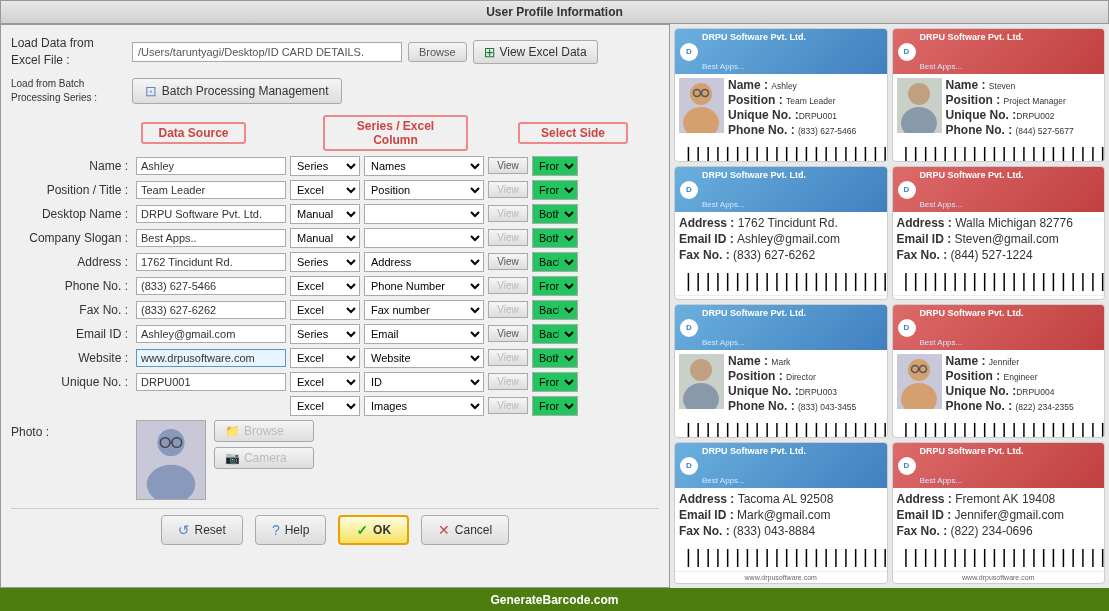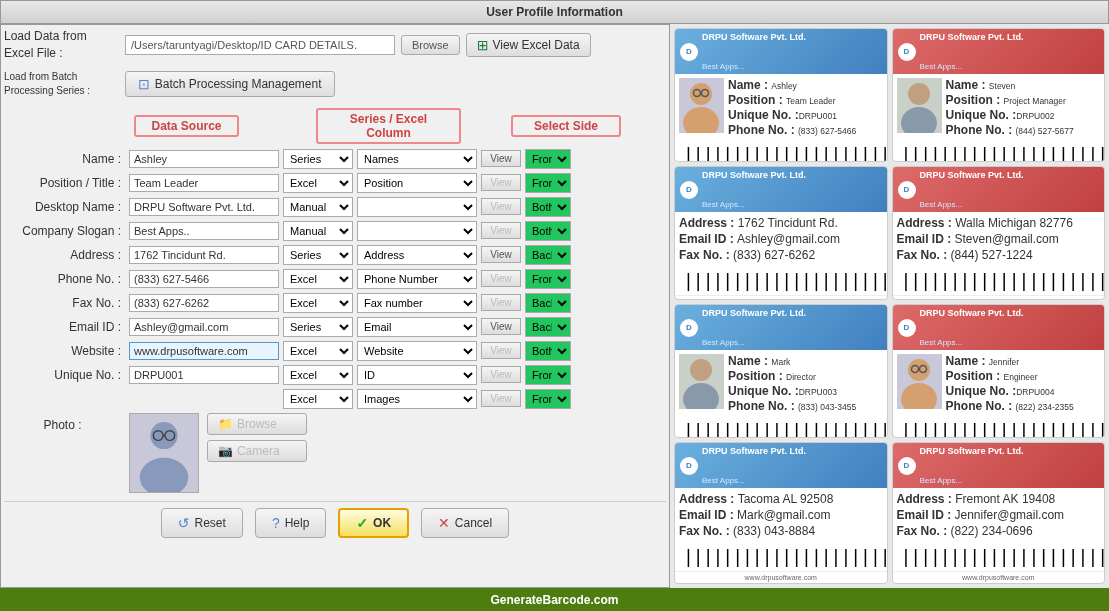--- a/index.html
+++ b/index.html
@@ -18,21 +18,21 @@
     .main-container {
       display: flex;
       flex: 1;
       overflow: hidden;
     }
 
     .left-panel {
       width: 670px;
       background: #f0f0f0;
       border: 1px solid #999;
-      padding: 3px;
+      padding: 10px;
       flex-shrink: 0;
     }
 
     .right-panel {
       flex: 1;
       background: #e8e8e8;
       display: grid;
       grid-template-columns: 1fr 1fr;
       grid-template-rows: repeat(3, 1fr);
       gap: 4px;
@@ -183,21 +183,21 @@
 
     .photo-row {
       display: flex;
       align-items: flex-start;
       margin-top: 4px;
     }
     .photo-label {
       width: 125px;
       font-size: 12px;
       color: #333;
-      text-align: center;
+      text-align: left;
       padding-right: 8px;
       padding-top: 5px;
     }
     .photo-area {
       display: flex;
       gap: 8px;
       align-items: flex-start;
     }
     .photo-placeholder {
       width: 70px;

